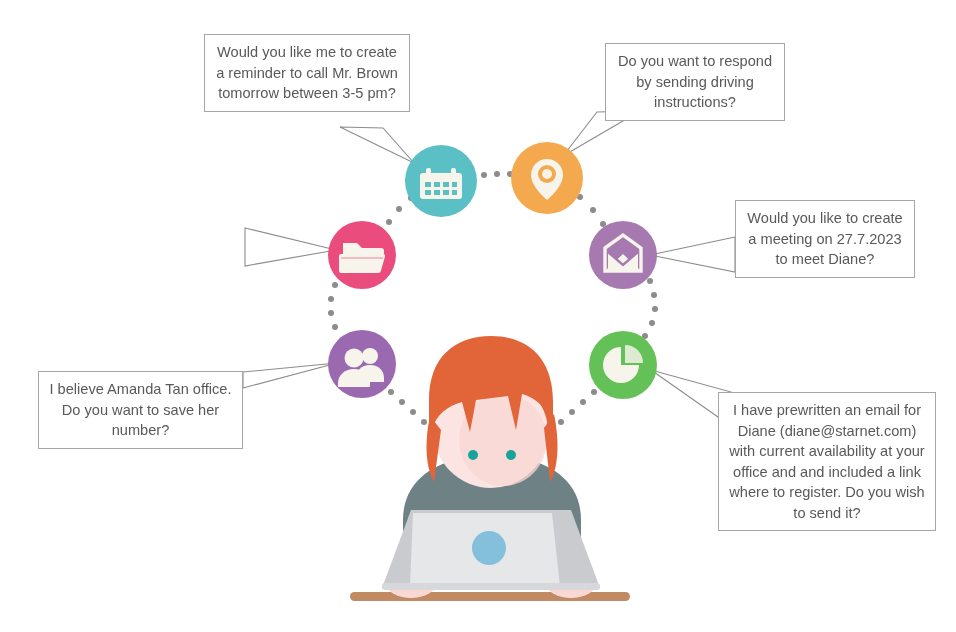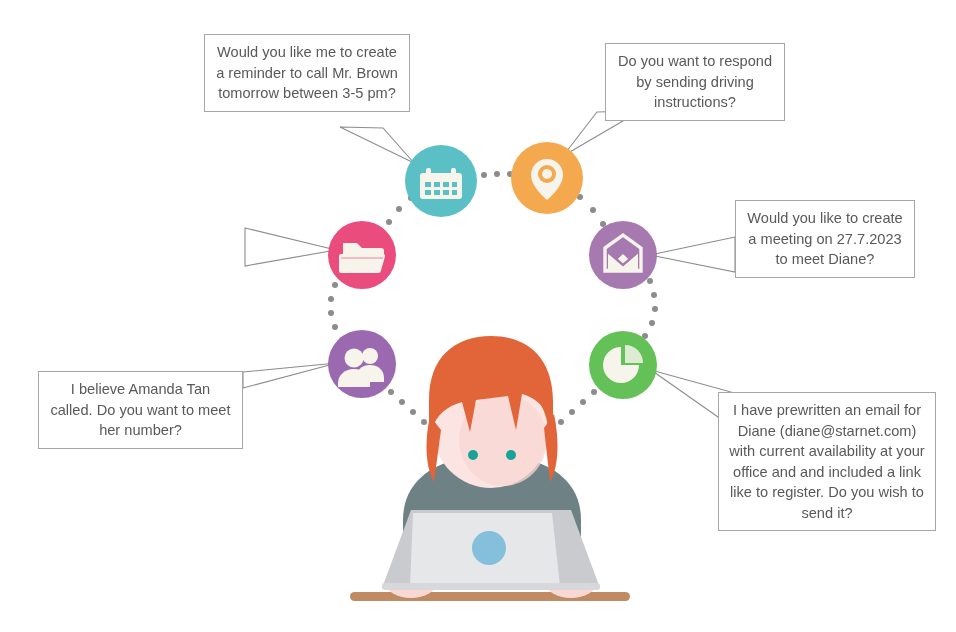--- a/index.html
+++ b/index.html
@@ -208,17 +208,17 @@
     </svg>
   </div>
 
   <div class="callout" style="left:204px; top:34px; width:206px;">Would you like me to create a reminder to call Mr. Brown tomorrow between 3-5 pm?</div>
 
   <div class="callout" style="left:598px; top:43px; width:180px;margin-left:7px;">Do you want to respond by sending driving instructions?</div>
 
 
   <div class="callout" style="left:735px; top:200px; width:180px;">Would you like to create a meeting on 27.7.2023 to meet Diane?</div>
 
-  <div class="callout" style="left:38px; top:371px; width:205px;">I believe Amanda Tan called. Do you want to meet her number?</div>
-
-  <div class="callout" style="left:718px; top:392px; width:218px;">I have prewritten an email for Diane (diane@starnet.com) with current availability at your office and and included a link like to register. Do you wish to send it?</div>
+  <div class="callout" style="left:38px; top:371px; width:205px;">I believe Amanda Tan office. Do you want to save her number?</div>
+
+  <div class="callout" style="left:718px; top:392px; width:218px;">I have prewritten an email for Diane (diane@starnet.com) with current availability at your office and and included a link where to register. Do you wish to send it?</div>
 
 </div>
 
 </body></html>

